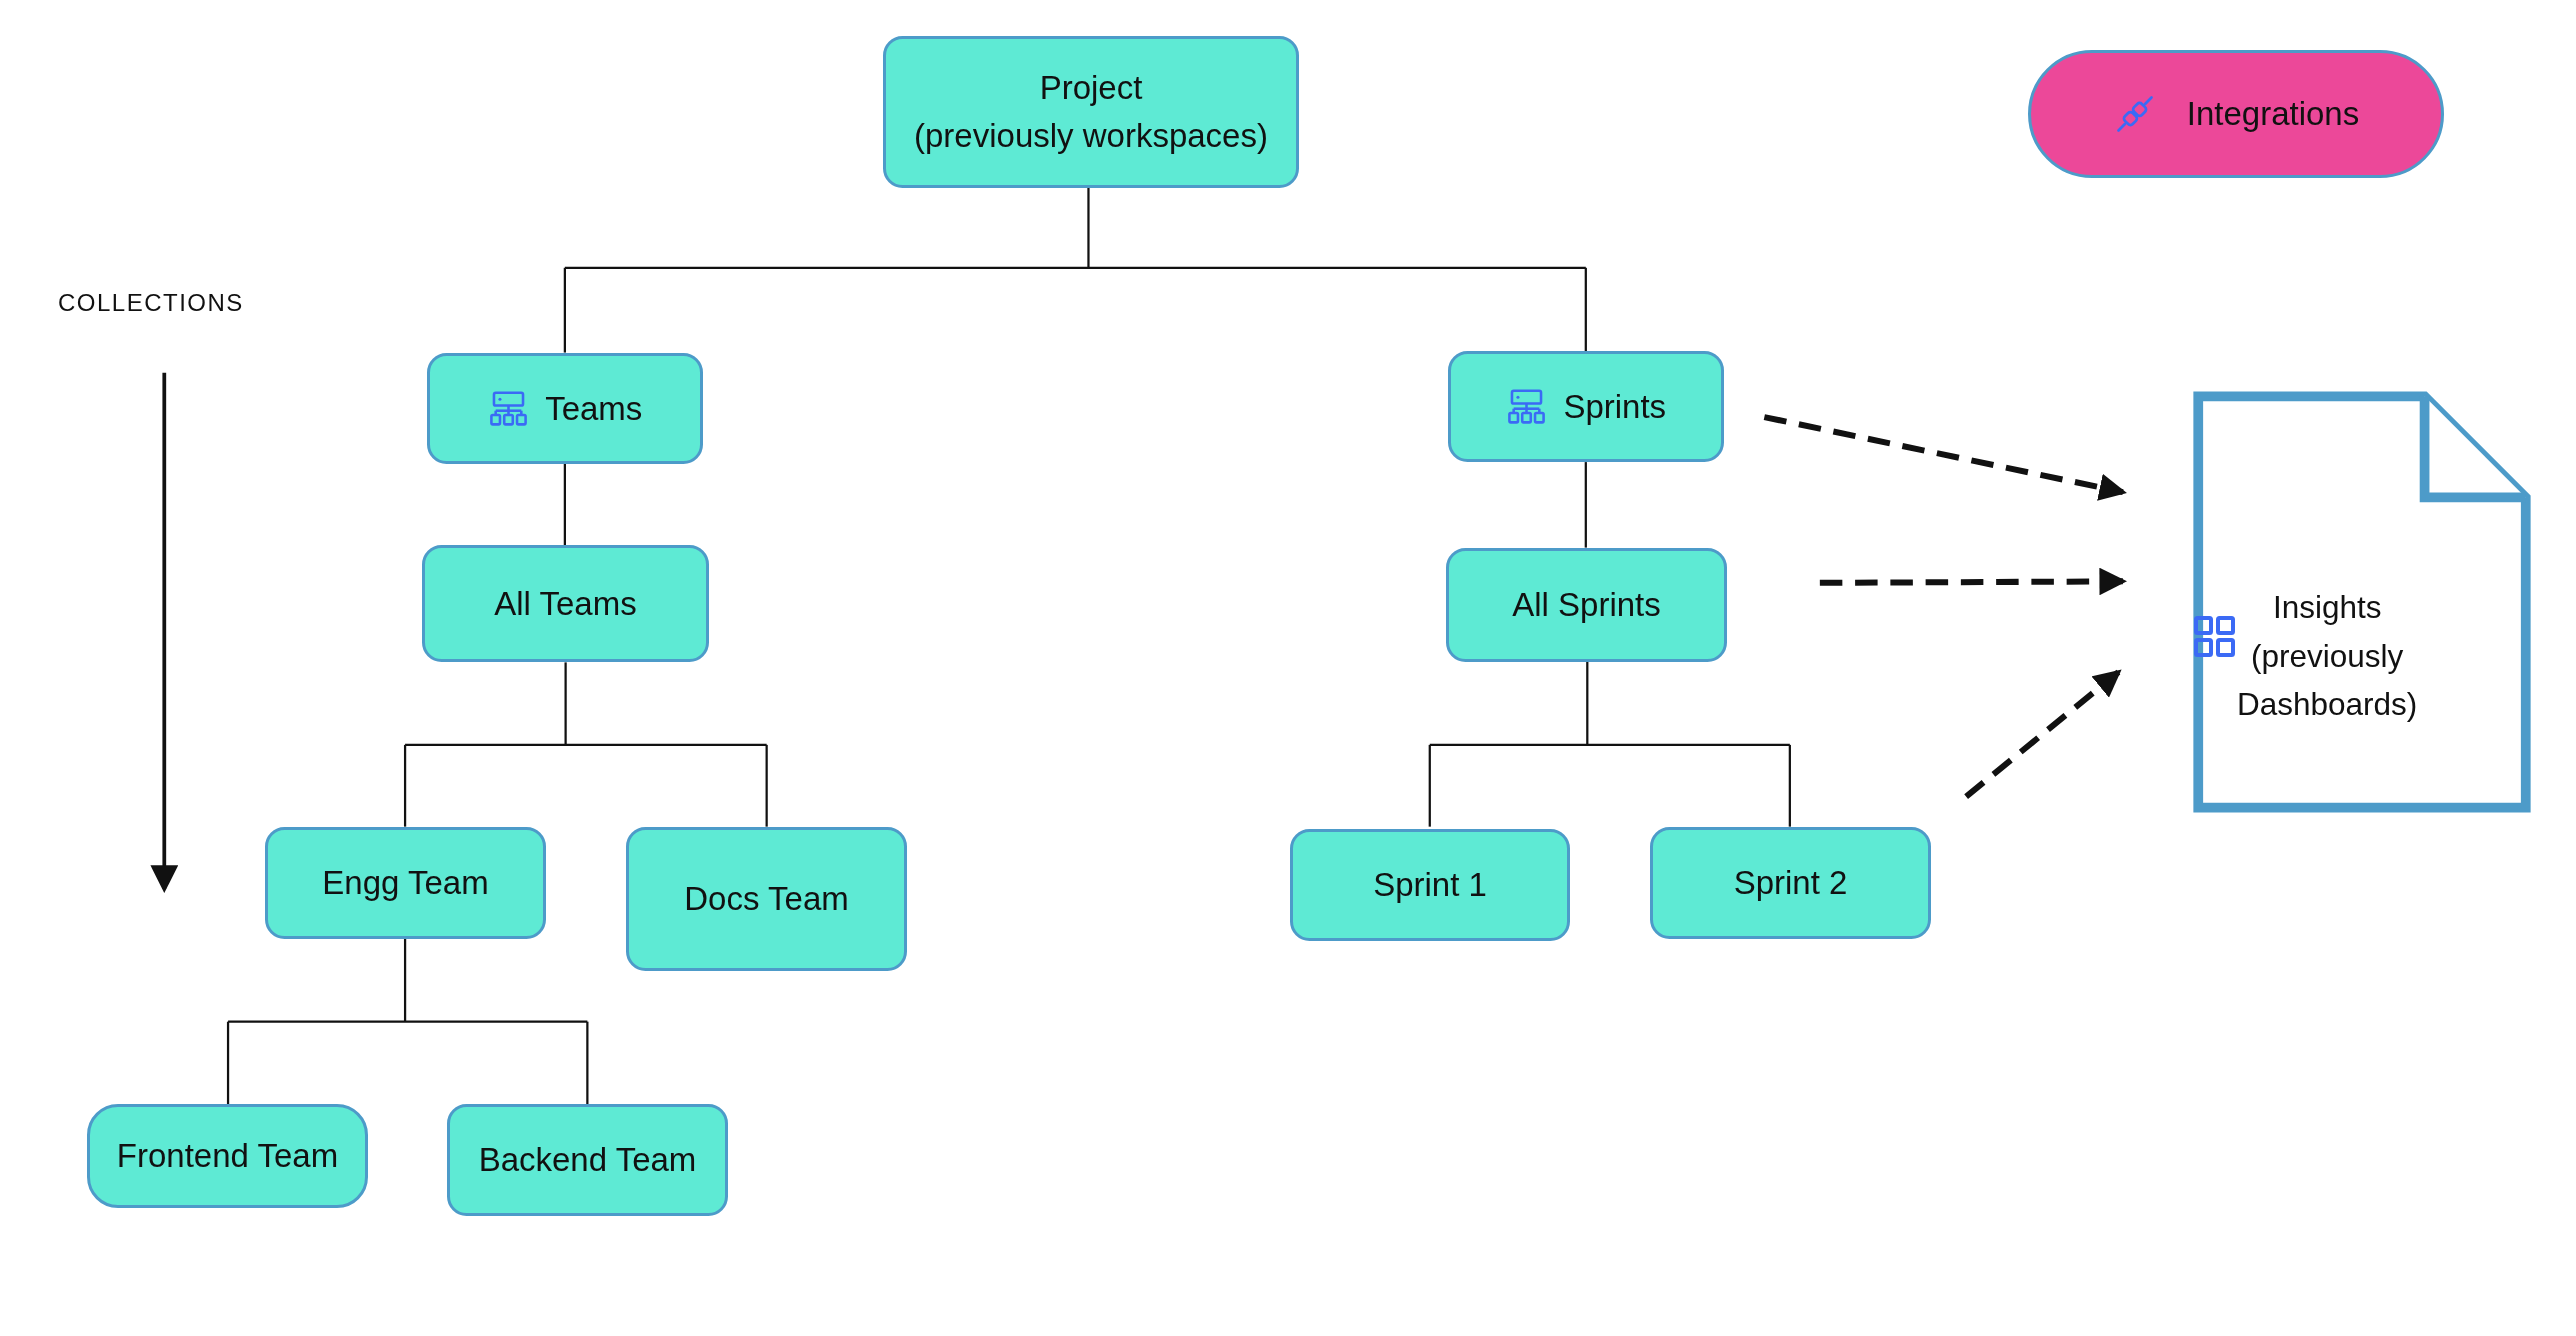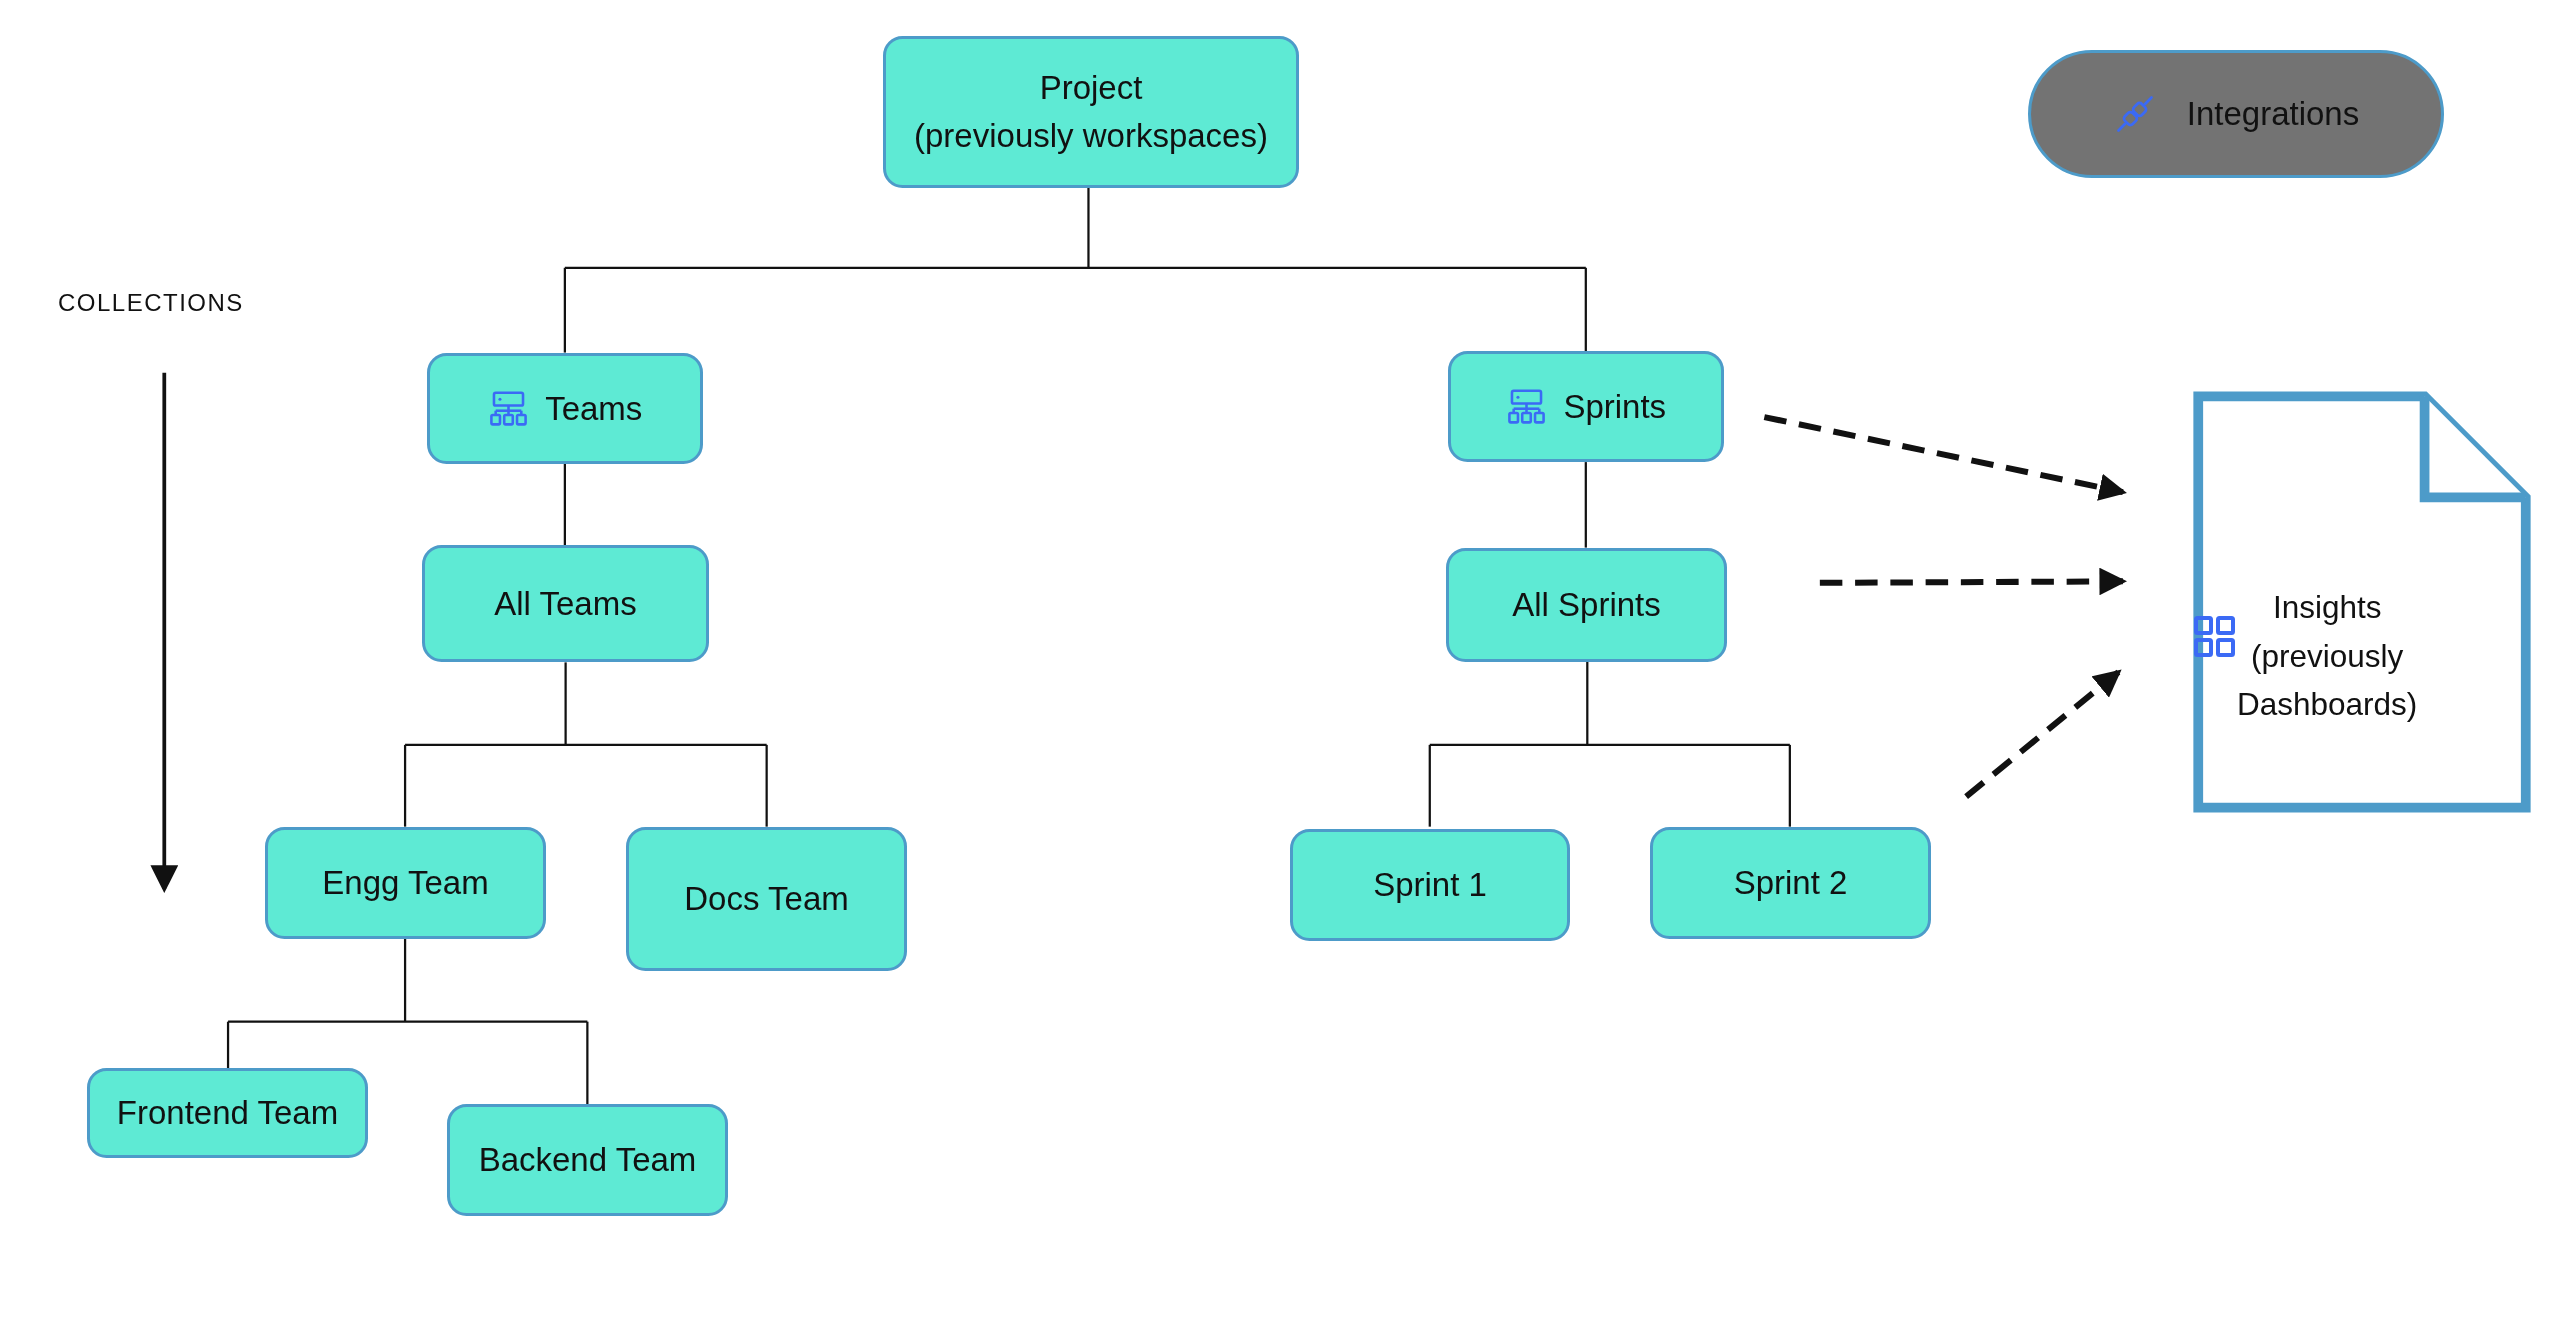--- a/index.html
+++ b/index.html
@@ -10,21 +10,21 @@
   svg.overlay{position:absolute;left:0;top:0;width:2576px;height:1336px;pointer-events:none;}
   .box{
     position:absolute;box-sizing:border-box;background:#5eead4;
     border:3.8px solid #4d9bc9;border-radius:19.5px;
     display:flex;align-items:center;justify-content:center;gap:16.5px;
     font-size:33px;color:#111111;text-align:center;
   }
   .box .lbl{white-space:nowrap;}
   .project-lines{line-height:1.45;}
   .pill{
-    position:absolute;box-sizing:border-box;background:#737373;
+    position:absolute;box-sizing:border-box;background:#ec4899;
     border:3.8px solid #4d9bc9;border-radius:90px;
     display:flex;align-items:center;justify-content:center;gap:30px;
     font-size:33px;color:#111111;
   }
   .collections{
     position:absolute;left:58px;top:289px;font-size:24px;letter-spacing:1.5px;color:#111111;
   }
   .doc{
     position:absolute;left:2193px;top:391px;width:338px;height:422px;
   }
@@ -161,21 +161,21 @@
   </div>
 
   <div class="box" style="left:1290px;top:829px;width:280px;height:112px;">
     <span class="lbl">Sprint 1</span>
   </div>
 
   <div class="box" style="left:1650px;top:827px;width:281px;height:112px;">
     <span class="lbl">Sprint 2</span>
   </div>
 
-  <div class="box" style="left:87px;top:1068px;width:281px;height:90px;">
+  <div class="box" style="left:87px;top:1104px;width:281px;height:104px;border-radius:31px;">
     <span class="lbl">Frontend Team</span>
   </div>
 
   <div class="box" style="left:447px;top:1104px;width:281px;height:112px;">
     <span class="lbl">Backend Team</span>
   </div>
 
   <div class="doc">
     <svg class="shape" viewBox="0 0 451 563">
       <polygon points="7,7 309,7 444,142 444,556 7,556" fill="#ffffff" stroke="#4d9bc9" stroke-width="13" stroke-linejoin="miter"></polygon>

